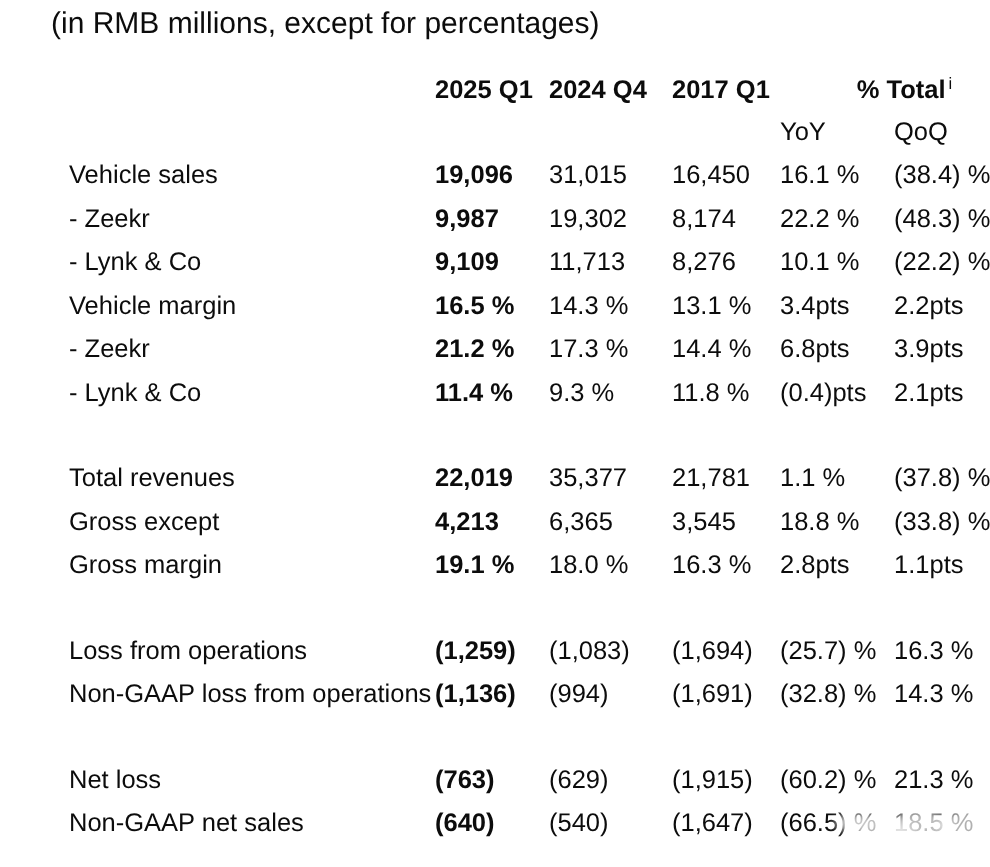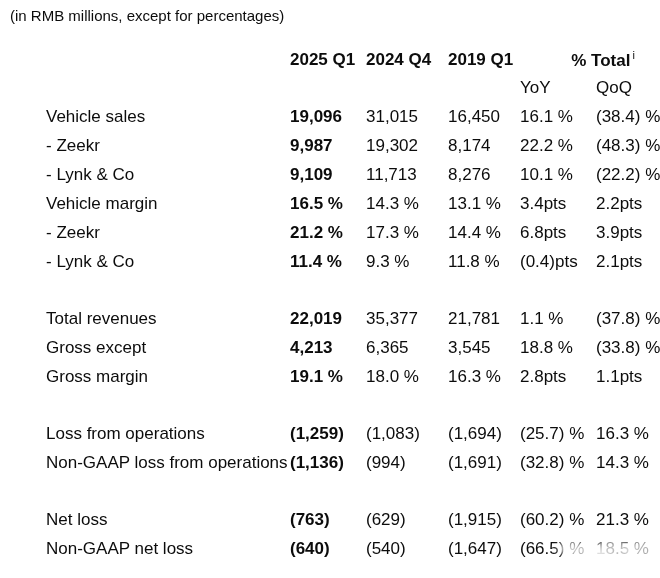--- a/index.html
+++ b/index.html
@@ -6,22 +6,22 @@
   body {
     width: 660px; height: 578px;
     background: #ffffff;
     color: #0c0c0c;
     font-family: "Liberation Sans", sans-serif;
     position: relative;
     overflow: hidden;
   }
   .subtitle {
     position: absolute;
-    left: 10px; top: 5px;
-    font-size: 15px;
+    left: 34px; top: 5px;
+    font-size: 20px;
     line-height: 22px;
     color: #0c0c0c;
   }
   table.fin {
     position: absolute;
     left: 18px; top: 46px;
     width: 626px;
     border-collapse: collapse;
     table-layout: fixed;
     font-size: 17px;
@@ -78,21 +78,21 @@
     <col style="width:82px">
     <col style="width:72px">
     <col style="width:76px">
     <col style="width:76px">
   </colgroup>
   <thead>
     <tr>
       <th></th>
       <th class="period">2025 Q1</th>
       <th class="period">2024 Q4</th>
-      <th class="period">2019 Q1</th>
+      <th class="period">2017 Q1</th>
       <th class="chg" colspan="2"><span>% Total</span><sup>i</sup></th>
     </tr>
     <tr>
       <th colspan="4"></th>
       <th class="sub">YoY</th>
       <th class="sub">QoQ</th>
     </tr>
   </thead>
   <tbody id="tbody">
       <tr>
@@ -194,21 +194,21 @@
       </tr>
       <tr>
     <td>Net loss</td>
     <td class="b">(763)</td>
     <td>(629)</td>
     <td>(1,915)</td>
     <td>(60.2) %</td>
     <td>21.3 %</td>
   </tr>
       <tr>
-    <td>Non-GAAP net loss</td>
+    <td>Non-GAAP net sales</td>
     <td class="b">(640)</td>
     <td>(540)</td>
     <td>(1,647)</td>
     <td>(66.5) %</td>
     <td>18.5 %</td>
   </tr>
     </tbody>
 </table>
 
 <div class="wm"></div>

